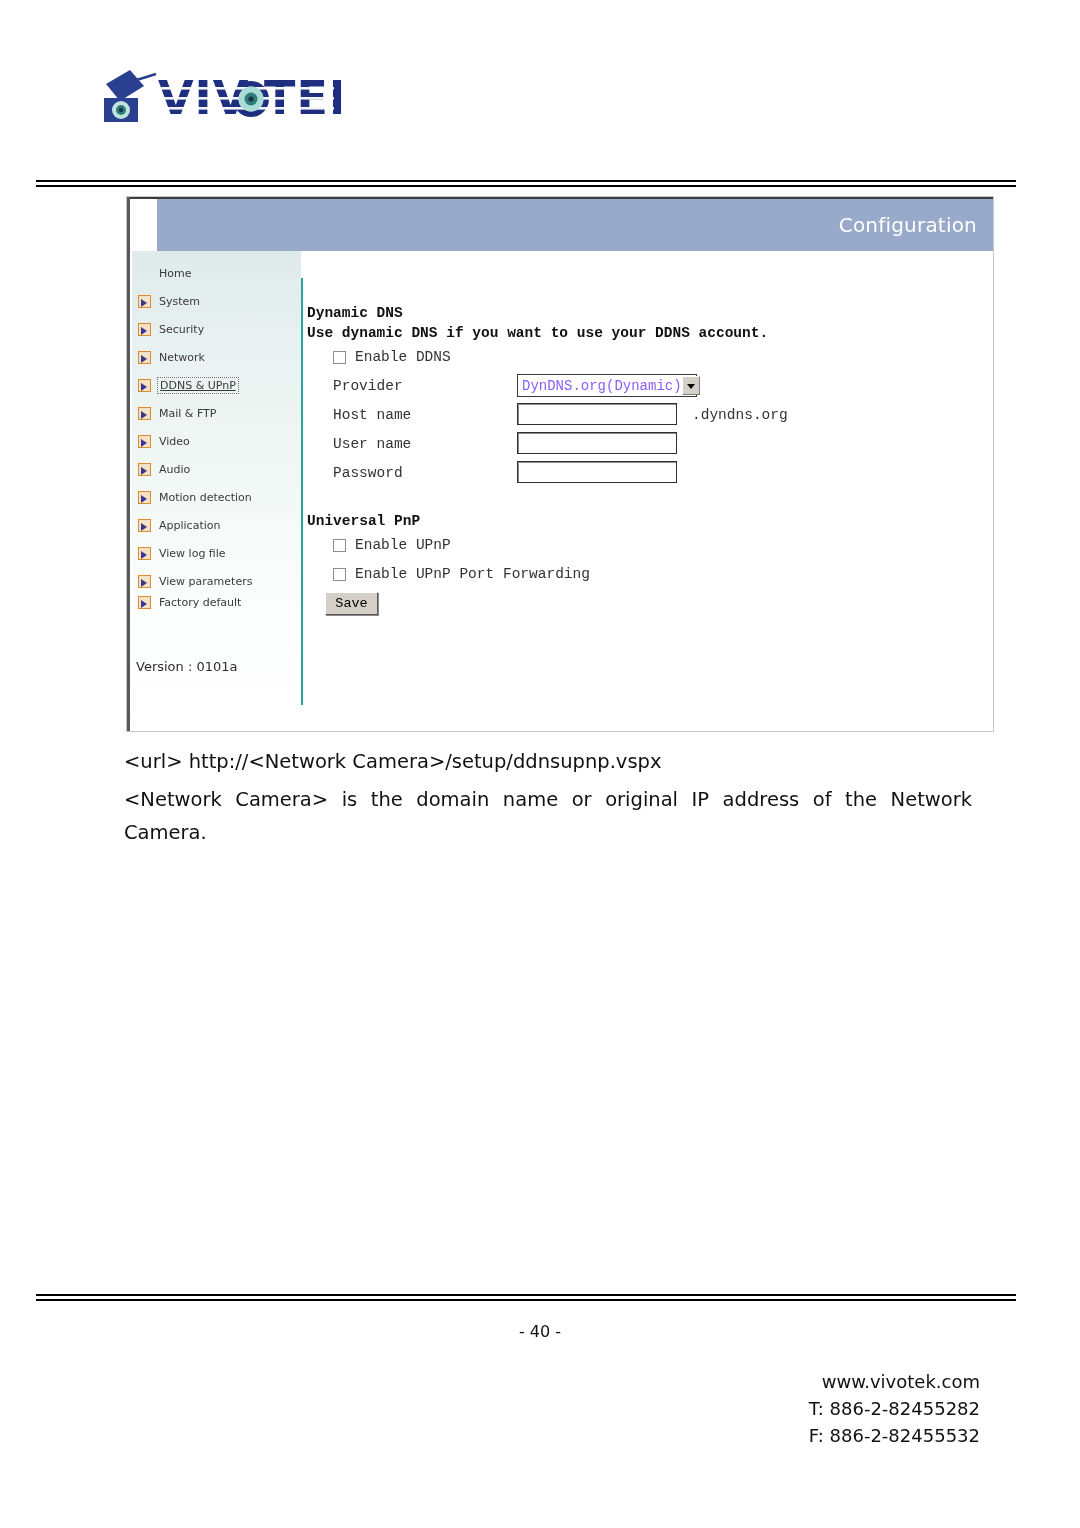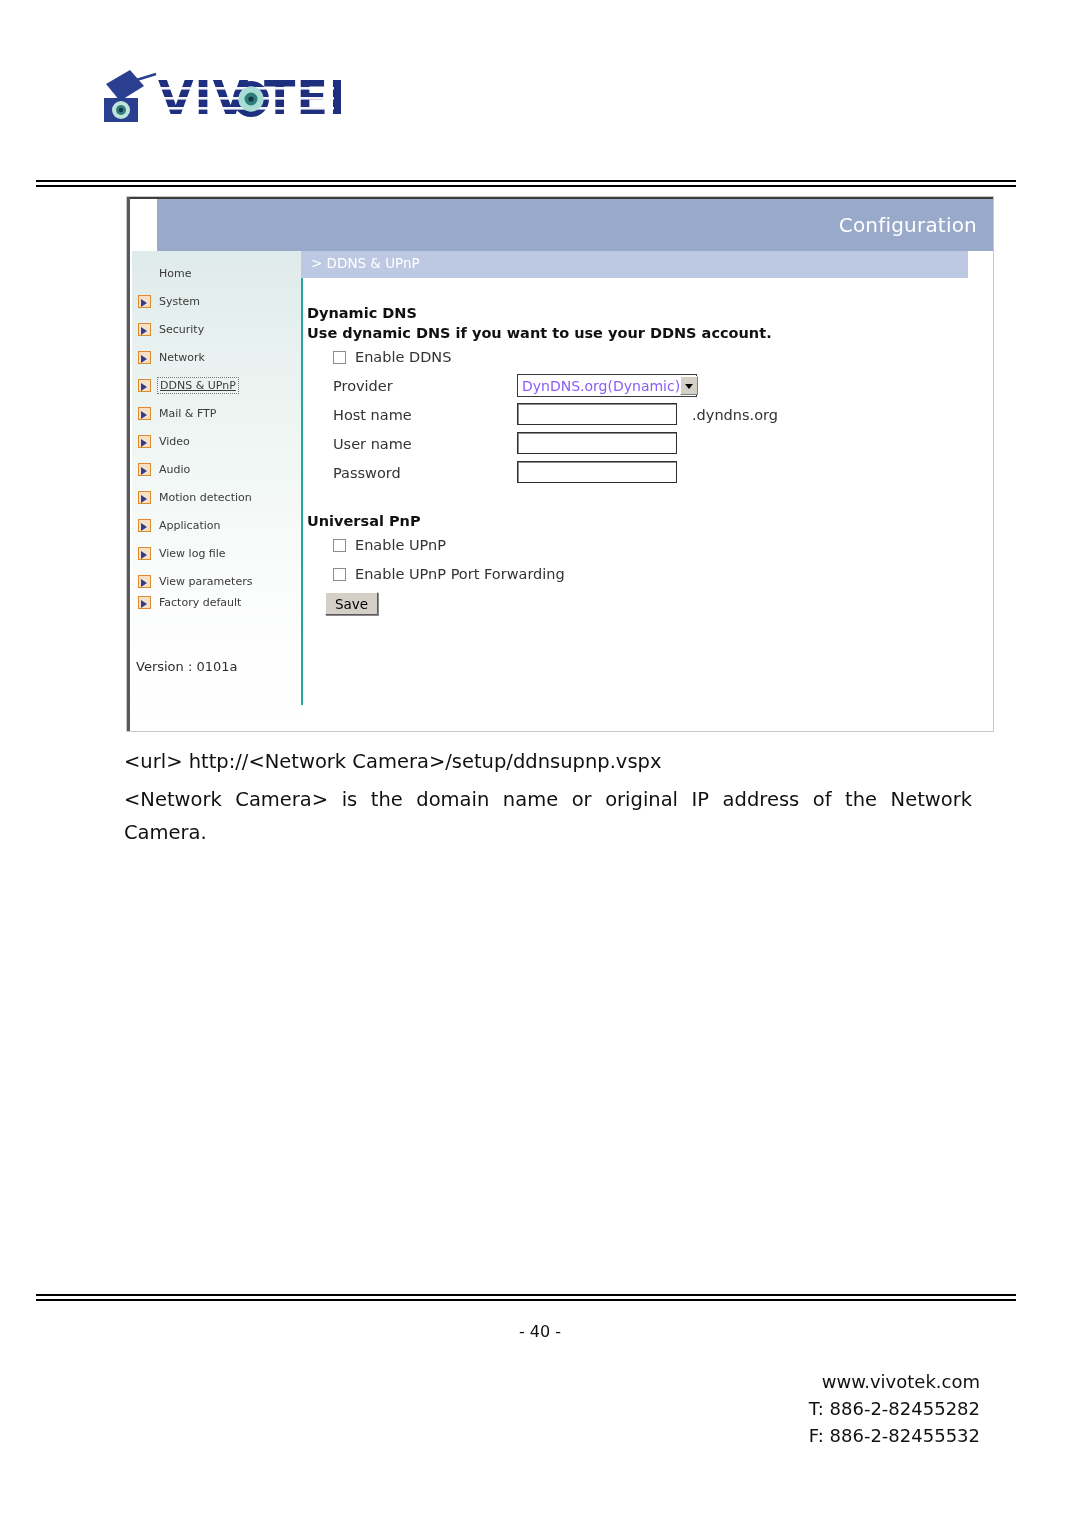--- a/index.html
+++ b/index.html
@@ -149,21 +149,21 @@
     position: absolute;
     left: 4px; top: 408px;
     font-size: 13px;
     color: #2d2d2d;
   }
 
   
   #content {
     position: absolute;
     left: 180px; top: 84px;
-    width: 660px; height: 430px;
+    width: 660px; height: 430px; font-family: Liberation Mono, monospace;
   }
   .sec-head {
     font-size: 14.5px;
     font-weight: bold;
     color: #111;
     white-space: nowrap;
   }
   .sec-sub {
     font-size: 14.5px;
     font-weight: bold;
@@ -333,23 +333,20 @@
 
   <div id="shot">
     <div id="shot-inner">
       <div class="left-bar"></div>
       <div class="top-bar"></div>
 
       <div id="cfg-header">
         <div id="cfg-title">Configuration</div>
       </div>
 
-      <div id="crumb-strip">
-        <div id="crumb-text">&gt; DDNS &amp; UPnP</div>
-      </div>
 
       <div id="sidebar">
 
         <div class="nav-item" style="top:8px">
           <span class="nav-ico blank"></span>
           <span class="nav-label">Home</span>
         </div>
 
         <div class="nav-item" style="top:36px">
           <span class="nav-ico"></span>

